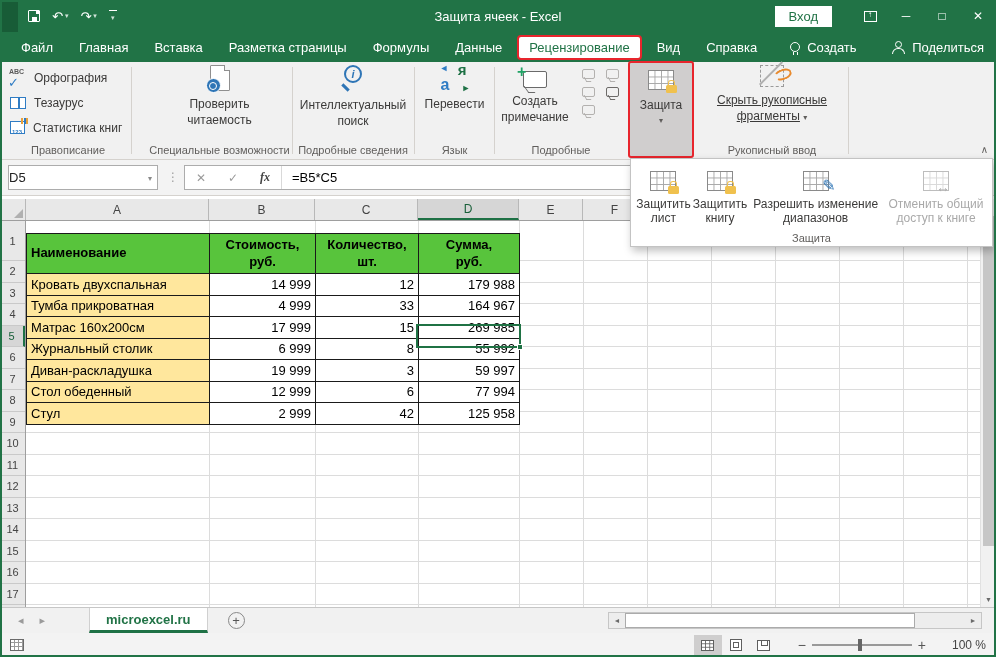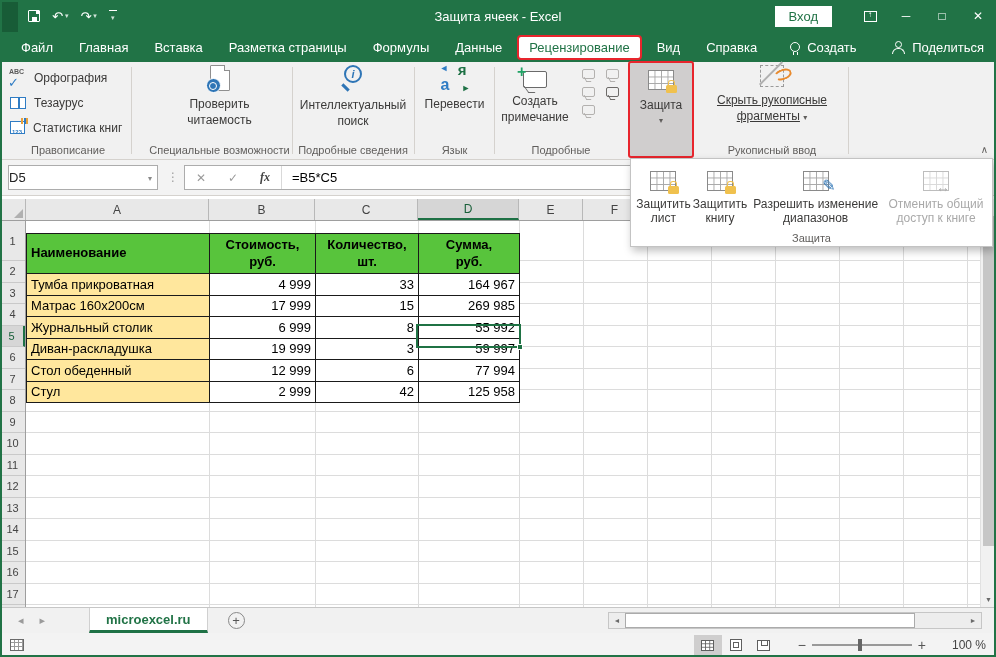--- a/index.html
+++ b/index.html
@@ -471,20 +471,26 @@
           <tr class="hd">
         <td class="cname">Наименование</td>
         <td>Стоимость,
 руб.</td>
         <td>Количество,
 шт.</td>
         <td>Сумма,
 руб.</td>
       </tr>
       <tr class="dr">
+        <td class="cname">Кровать двухспальная</td>
+        <td class="cnum">14 999</td>
+        <td class="cnum">12</td>
+        <td class="cnum">179 988</td>
+      </tr>
+      <tr class="dr">
         <td class="cname">Тумба прикроватная</td>
         <td class="cnum">4 999</td>
         <td class="cnum">33</td>
         <td class="cnum">164 967</td>
       </tr>
       <tr class="dr">
         <td class="cname">Матрас 160х200см</td>
         <td class="cnum">17 999</td>
         <td class="cnum">15</td>
         <td class="cnum">269 985</td>

